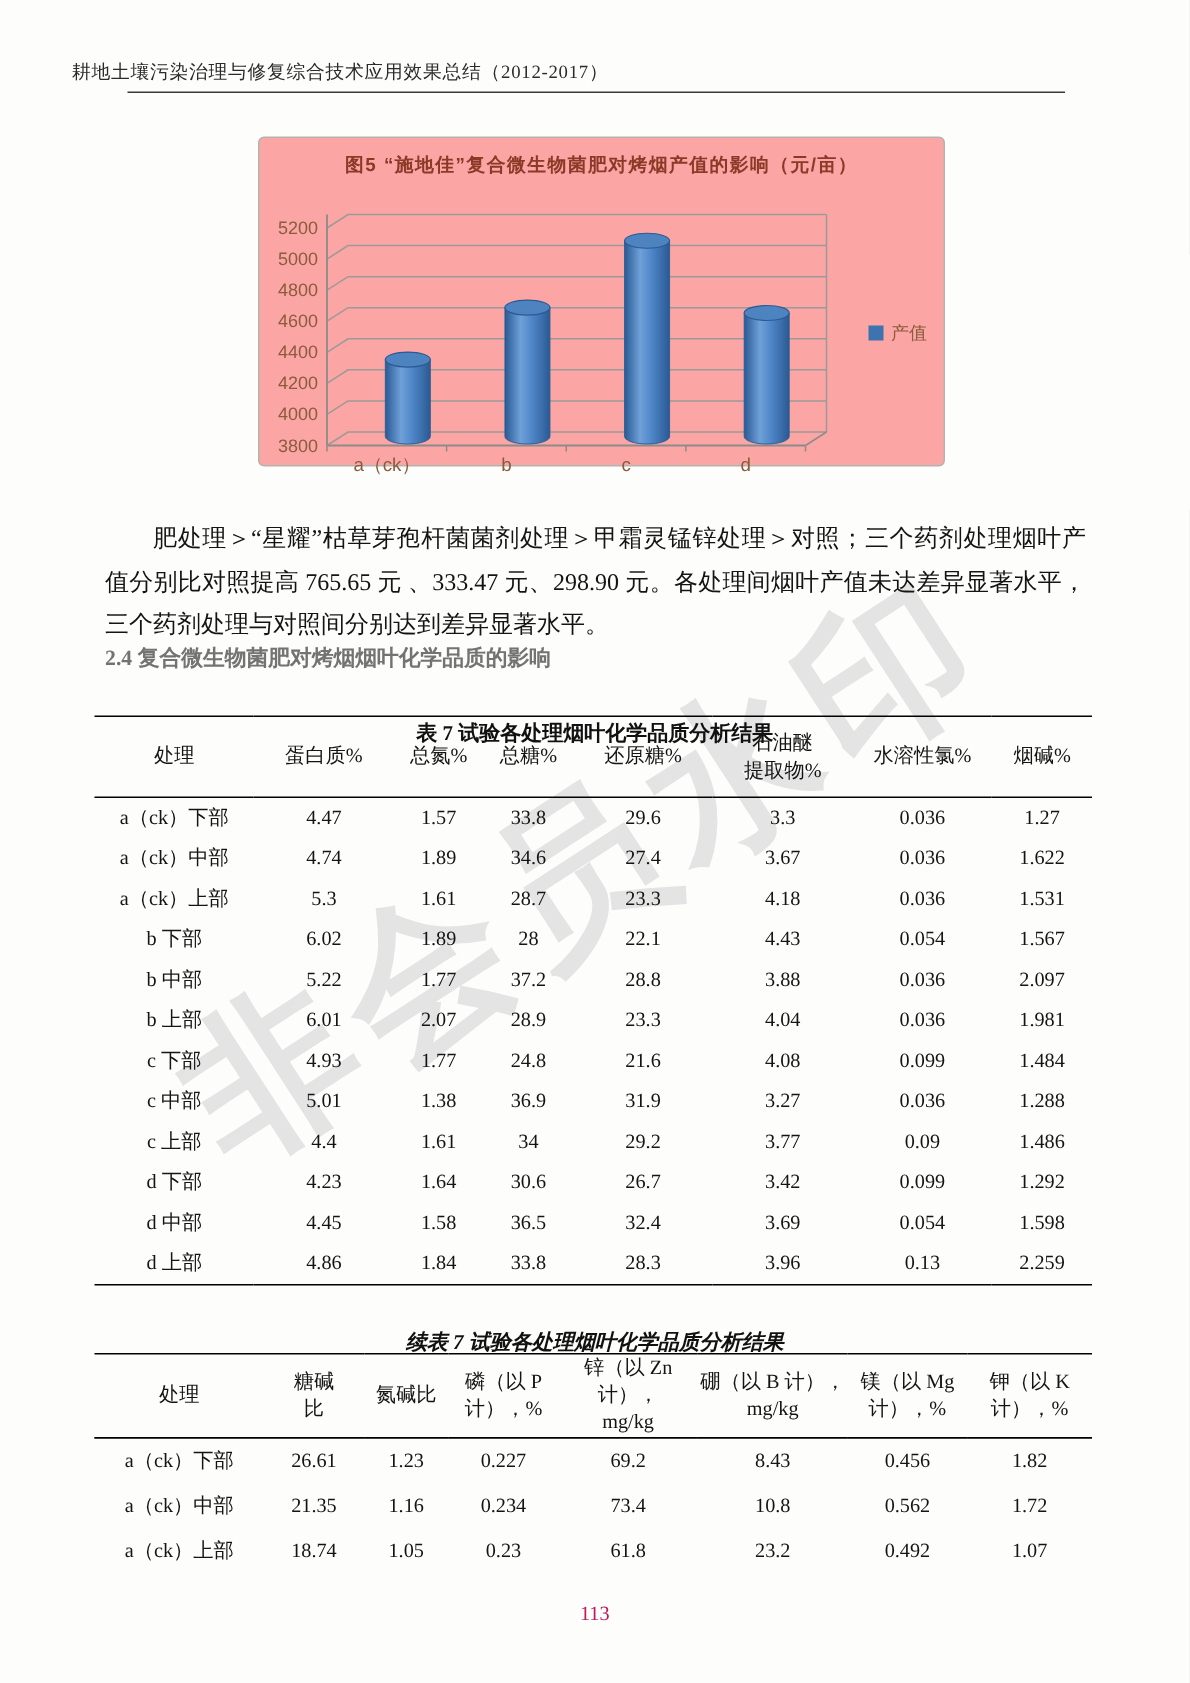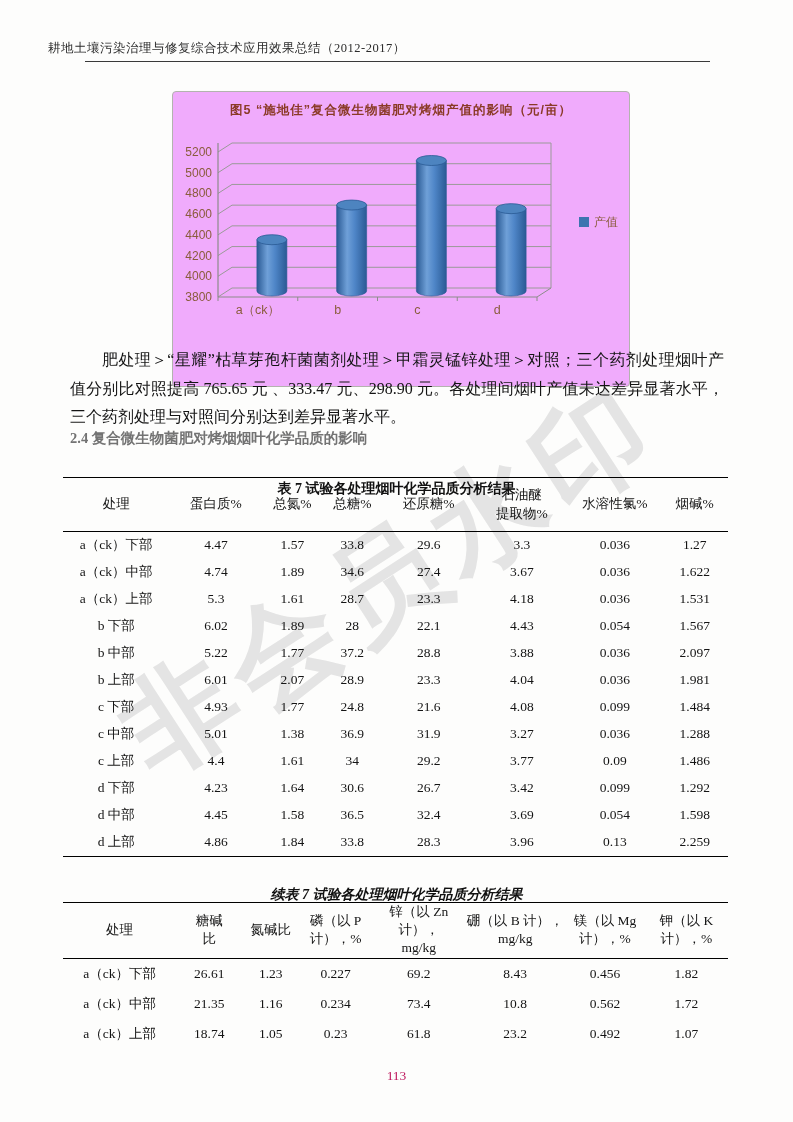--- a/index.html
+++ b/index.html
@@ -23,22 +23,22 @@
   .doc-header{
     position:absolute; left:0; top:40px; width:100%;
     text-align:left; font-size:12.5px; color:#2b2b2b; letter-spacing:.5px;padding-left:48px;
   }
   .header-rule{
     position:absolute; left:85px; right:83px; top:61px;
     border-top:1.6px solid #3a3a3a; height:0;
   }
   
   .chart-box{
-    position:absolute; left:172px; top:91px; width:458px; height:296px;
-    background:#f0abfc; border:1px solid #b3b3ae; border-radius:4px;
+    position:absolute; left:172px; top:91px; width:458px; height:220px;
+    background:#fca5a5; border:1px solid #b3b3ae; border-radius:4px;
     box-sizing:border-box;
   }
   .chart-title{
     margin-top:10px; text-align:center;
     font-family:"Liberation Sans","DejaVu Sans",sans-serif;
     font-size:12.5px; font-weight:bold; color:#8a3a26; letter-spacing:1px;
   }
   .chart-svg{display:block; margin-top:2px;}
   
   .body-paragraph{

